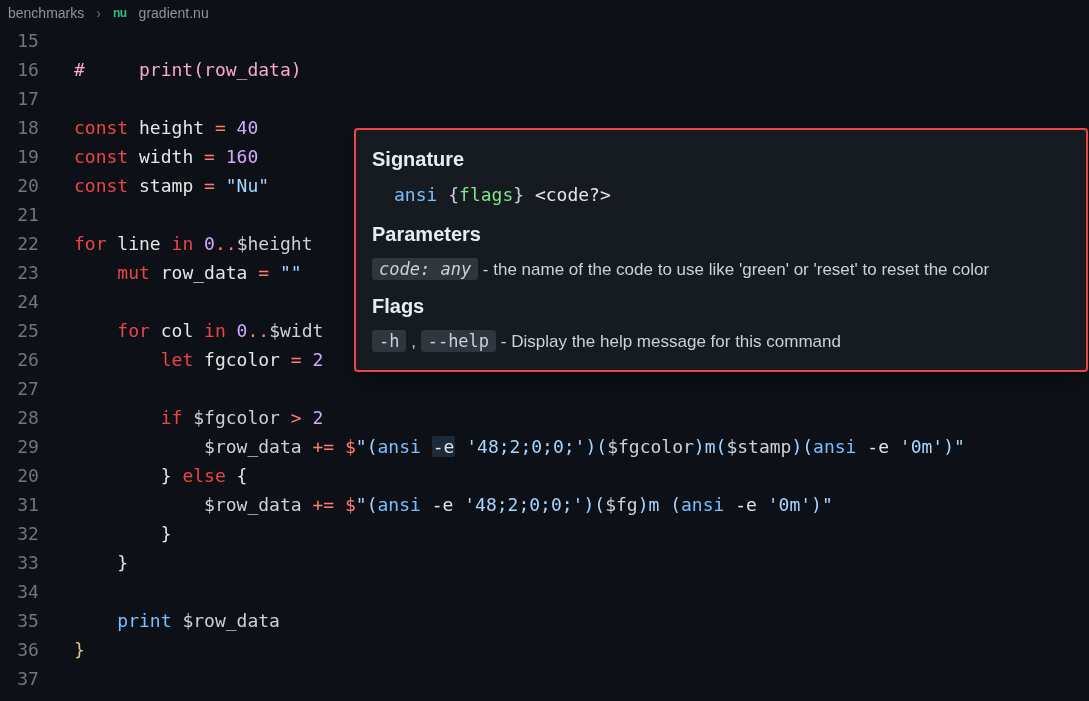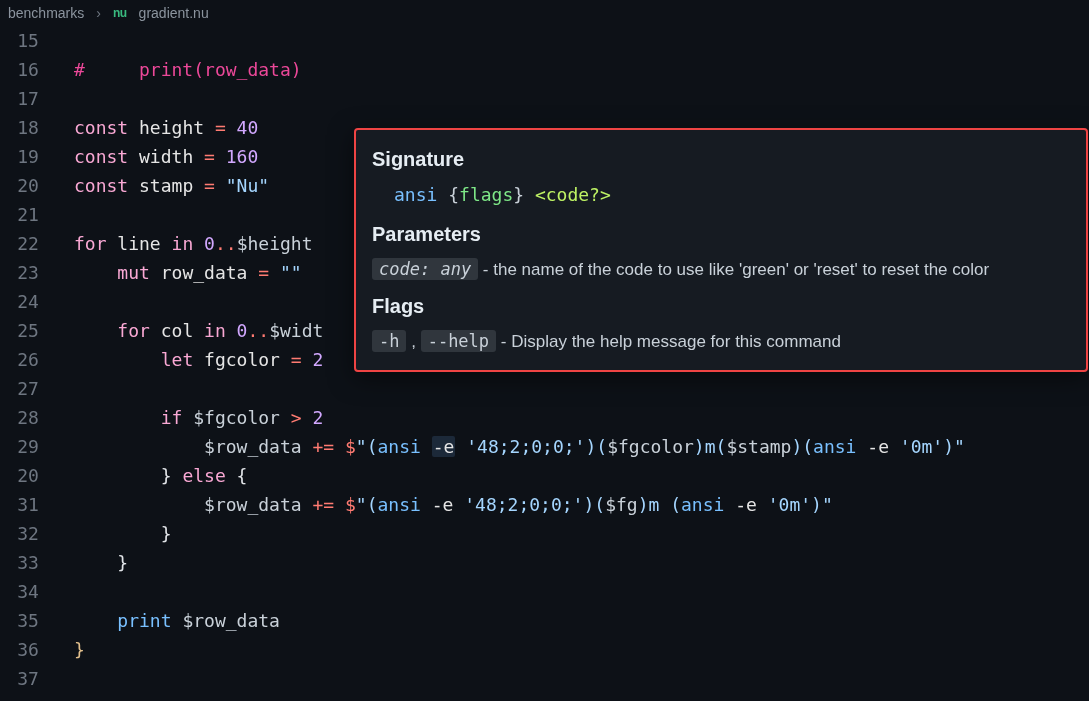--- a/index.html
+++ b/index.html
@@ -40,22 +40,22 @@
     flex: 1;
     position: relative;
   }
   .line {
     height: 29px;
     line-height: 29px;
     white-space: pre;
   }
   .code-line { position: relative; }
   
-  .cm { color: #ec4899; margin-top: 14px; } 
-  .kw { color: #f9a8d4; } 
+  .cm { color: #f9a8d4; margin-top: 14px; } 
+  .kw { color: #ef4444; } 
   .id { color: #e5e5e5; } 
   .op { color: #ff7b72; } 
   .num { color: #d2a8ff; } 
   .str { color: #a5d6ff; } 
   .var { color: #c9d1d9; } 
   .fn { color: #79c0ff; } 
   .hl-id { color: #e2c08d; }
   .brace { color: #e1e4e8; }
   .highlight-bg { background: #1c2939; border-radius:2px; padding: 0 1px;}
 
@@ -85,21 +85,21 @@
   }
   .hover-box .sig-line {
     font-family: ui-monospace, 'SF Mono', Menlo, Consolas, monospace;
     padding-left: 22px;
     margin-bottom: 10px;
     font-size: 18px;
   }
   .sig-ansi { color: #79c0ff; }
   .sig-brace { color: #c9d1d9; }
   .sig-flags { color: #7ee787; }
-  .sig-code { color: #bef264; }
+  .sig-code { color: #e5e5e5; }
   .hover-box .param-chip {
     background: #30363d;
     border-radius: 3px;
     padding: 1px 7px;
     font-family: ui-monospace, 'SF Mono', Menlo, Consolas, monospace;
     font-style: italic;
     font-size: 17px;
   }
   .hover-box .flag-chip {
     background: #30363d;

